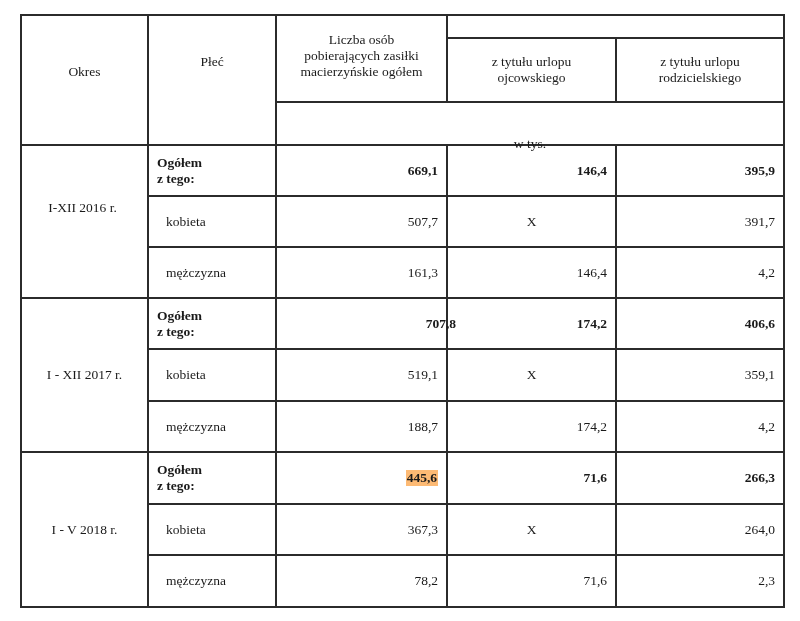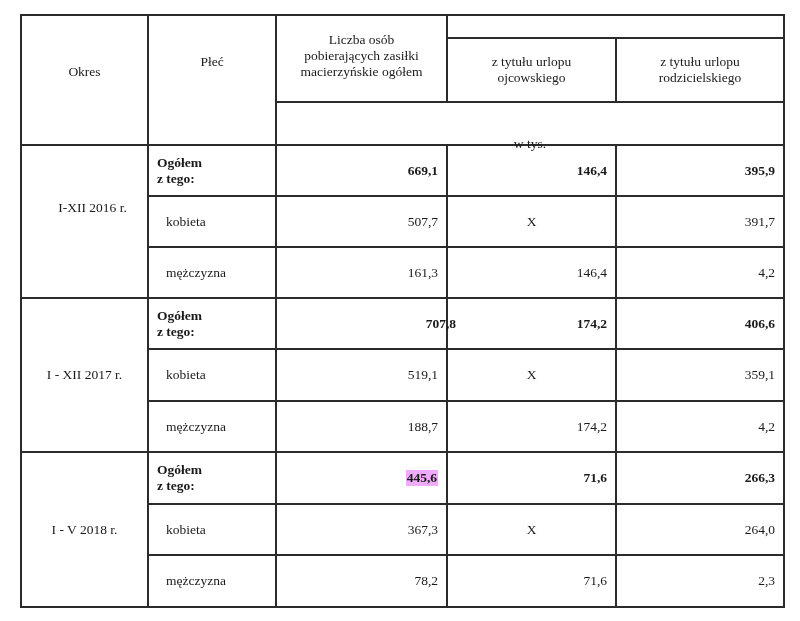--- a/index.html
+++ b/index.html
@@ -8,21 +8,21 @@
   .grid { position:absolute; left:0; top:0; width:800px; height:621px; }
   .ln { position:absolute; background:#2b2b2b; }
   .h { height:2px; }
   .v { width:2px; }
   .cell { position:absolute; display:flex; align-items:center; box-sizing:border-box;
           font-size:13.5px; line-height:16px; }
   .c { justify-content:center; text-align:center; }
   .r { justify-content:flex-end; text-align:right; padding-right:8px; }
   .l { justify-content:flex-start; text-align:right; }
   .b { font-weight:bold; }
-  .hl { background:#f0abfc; padding:0 1px; }
+  .hl { background:#fdba74; padding:0 1px; }
   .stack { display:flex; flex-direction:column; }
 </style>
 </head>
 <body>
 
 <div class="grid">
 
   <div class="ln h" style="left:20px;top:14px;width:765px;"></div>
   <div class="ln h" style="left:446px;top:37px;width:339px;"></div>
   <div class="ln h" style="left:276px;top:101px;width:509px;"></div>
@@ -62,21 +62,21 @@
     <span>ojcowskiego</span>
   </div>
   <div class="cell c stack" style="left:617px;top:39px;width:166px;height:62px;justify-content:center;">
     <span>z tytułu urlopu</span>
     <span>rodzicielskiego</span>
   </div>
   <div class="cell c" style="left:277px;top:103px;width:506px;height:41px;margin-top:20px;">
     <span>w tys.</span>
   </div>
 
-  <div class="cell c" style="left:30px;top:146px;width:125px;height:124px;">
+  <div class="cell c" style="left:20px;top:146px;width:125px;height:124px;">
     <span>I-XII  2016  r.</span>
   </div>
   <div class="cell l b stack" style="left:149px;top:146px;width:126px;height:49px;padding-left:8px;justify-content:center;align-items:flex-start;">
     <span>Ogółem</span>
     <span>z tego:</span>
   </div>
   <div class="cell r b" style="left:277px;top:146px;width:169px;height:49px;">
       <span>669,1</span>
     </div>
   <div class="cell r b" style="left:448px;top:146px;width:167px;height:49px;">

